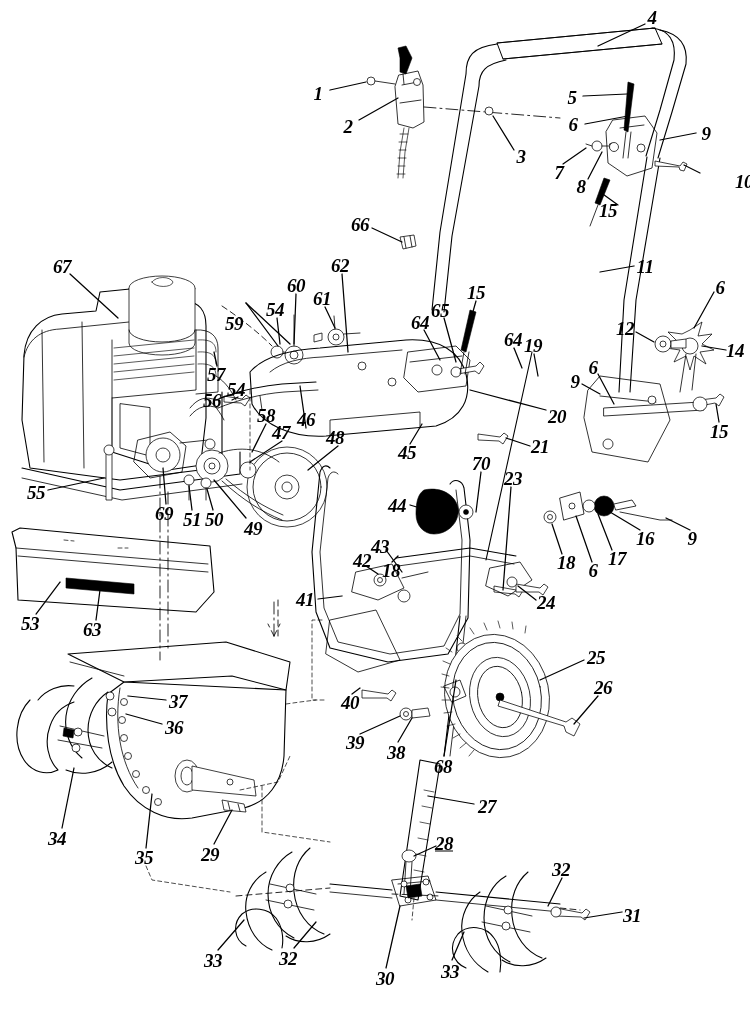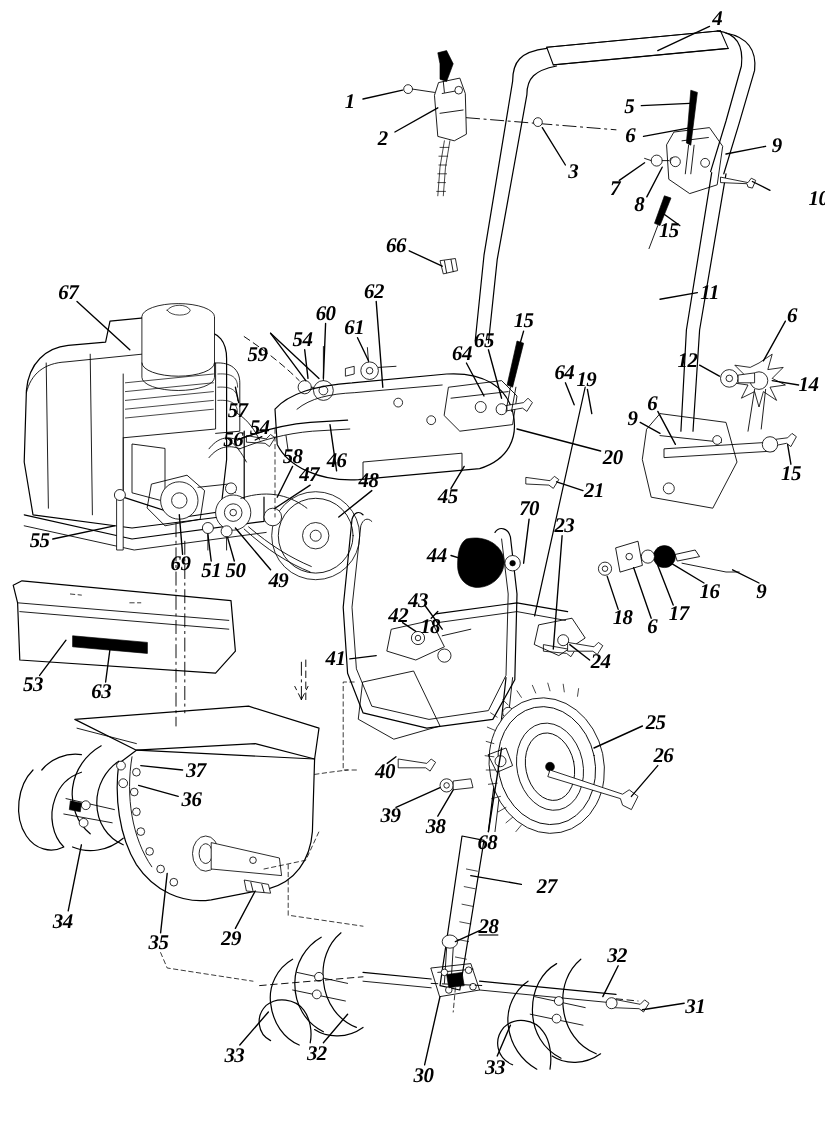--- a/index.html
+++ b/index.html
@@ -650,21 +650,21 @@
       <div class="callout" style="left: 603px; top: 687px;">26</div>
       <div class="callout" style="left: 178px; top: 701px;">37</div>
       <div class="callout" style="left: 174px; top: 727px;">36</div>
       <div class="callout" style="left: 350px; top: 702px;">40</div>
       <div class="callout" style="left: 355px; top: 742px;">39</div>
       <div class="callout" style="left: 396px; top: 752px;">38</div>
       <div class="callout" style="left: 443px; top: 766px;">68</div>
       <div class="callout" style="left: 57px; top: 838px;">34</div>
       <div class="callout" style="left: 144px; top: 857px;">35</div>
       <div class="callout" style="left: 210px; top: 854px;">29</div>
-      <div class="callout" style="left: 487px; top: 806px; margin-left: 10px;">27</div>
+      <div class="callout" style="left: 487px; top: 806px;">27</div>
       <div class="callout" style="left: 444px; top: 843px; text-decoration: underline;">28</div>
       <div class="callout" style="left: 561px; top: 869px;">32</div>
       <div class="callout" style="left: 632px; top: 915px;">31</div>
       <div class="callout" style="left: 213px; top: 960px;">33</div>
       <div class="callout" style="left: 288px; top: 958px;">32</div>
       <div class="callout" style="left: 385px; top: 978px;">30</div>
       <div class="callout" style="left: 450px; top: 971px;">33</div>
     </div>
 </div>
 

